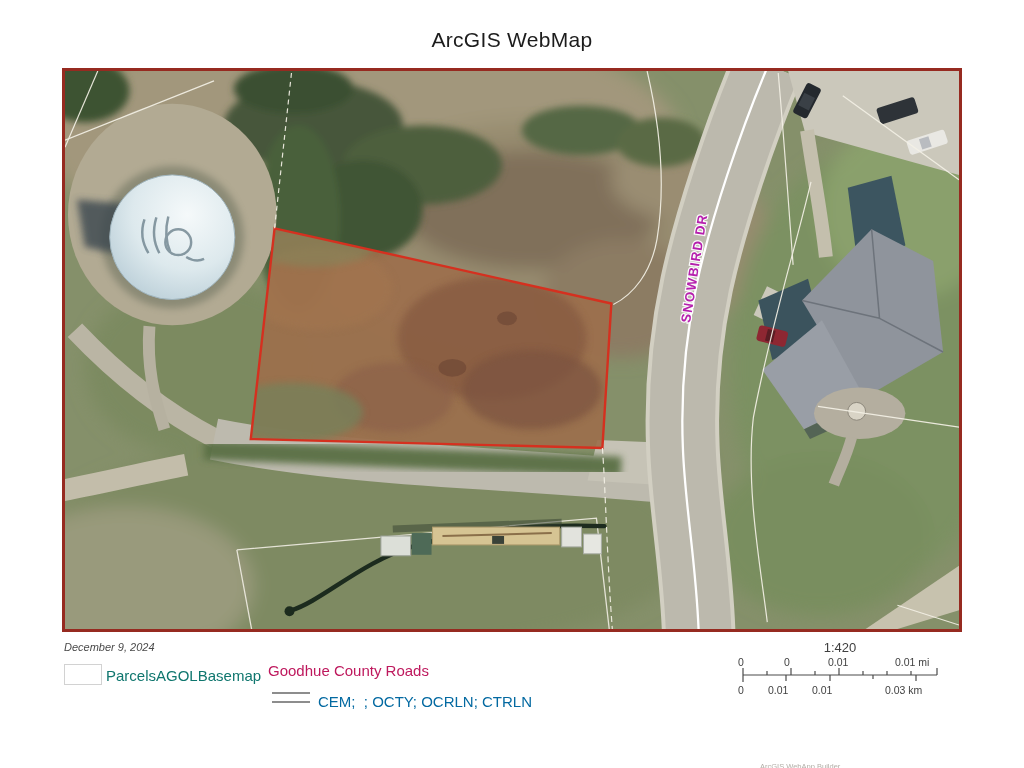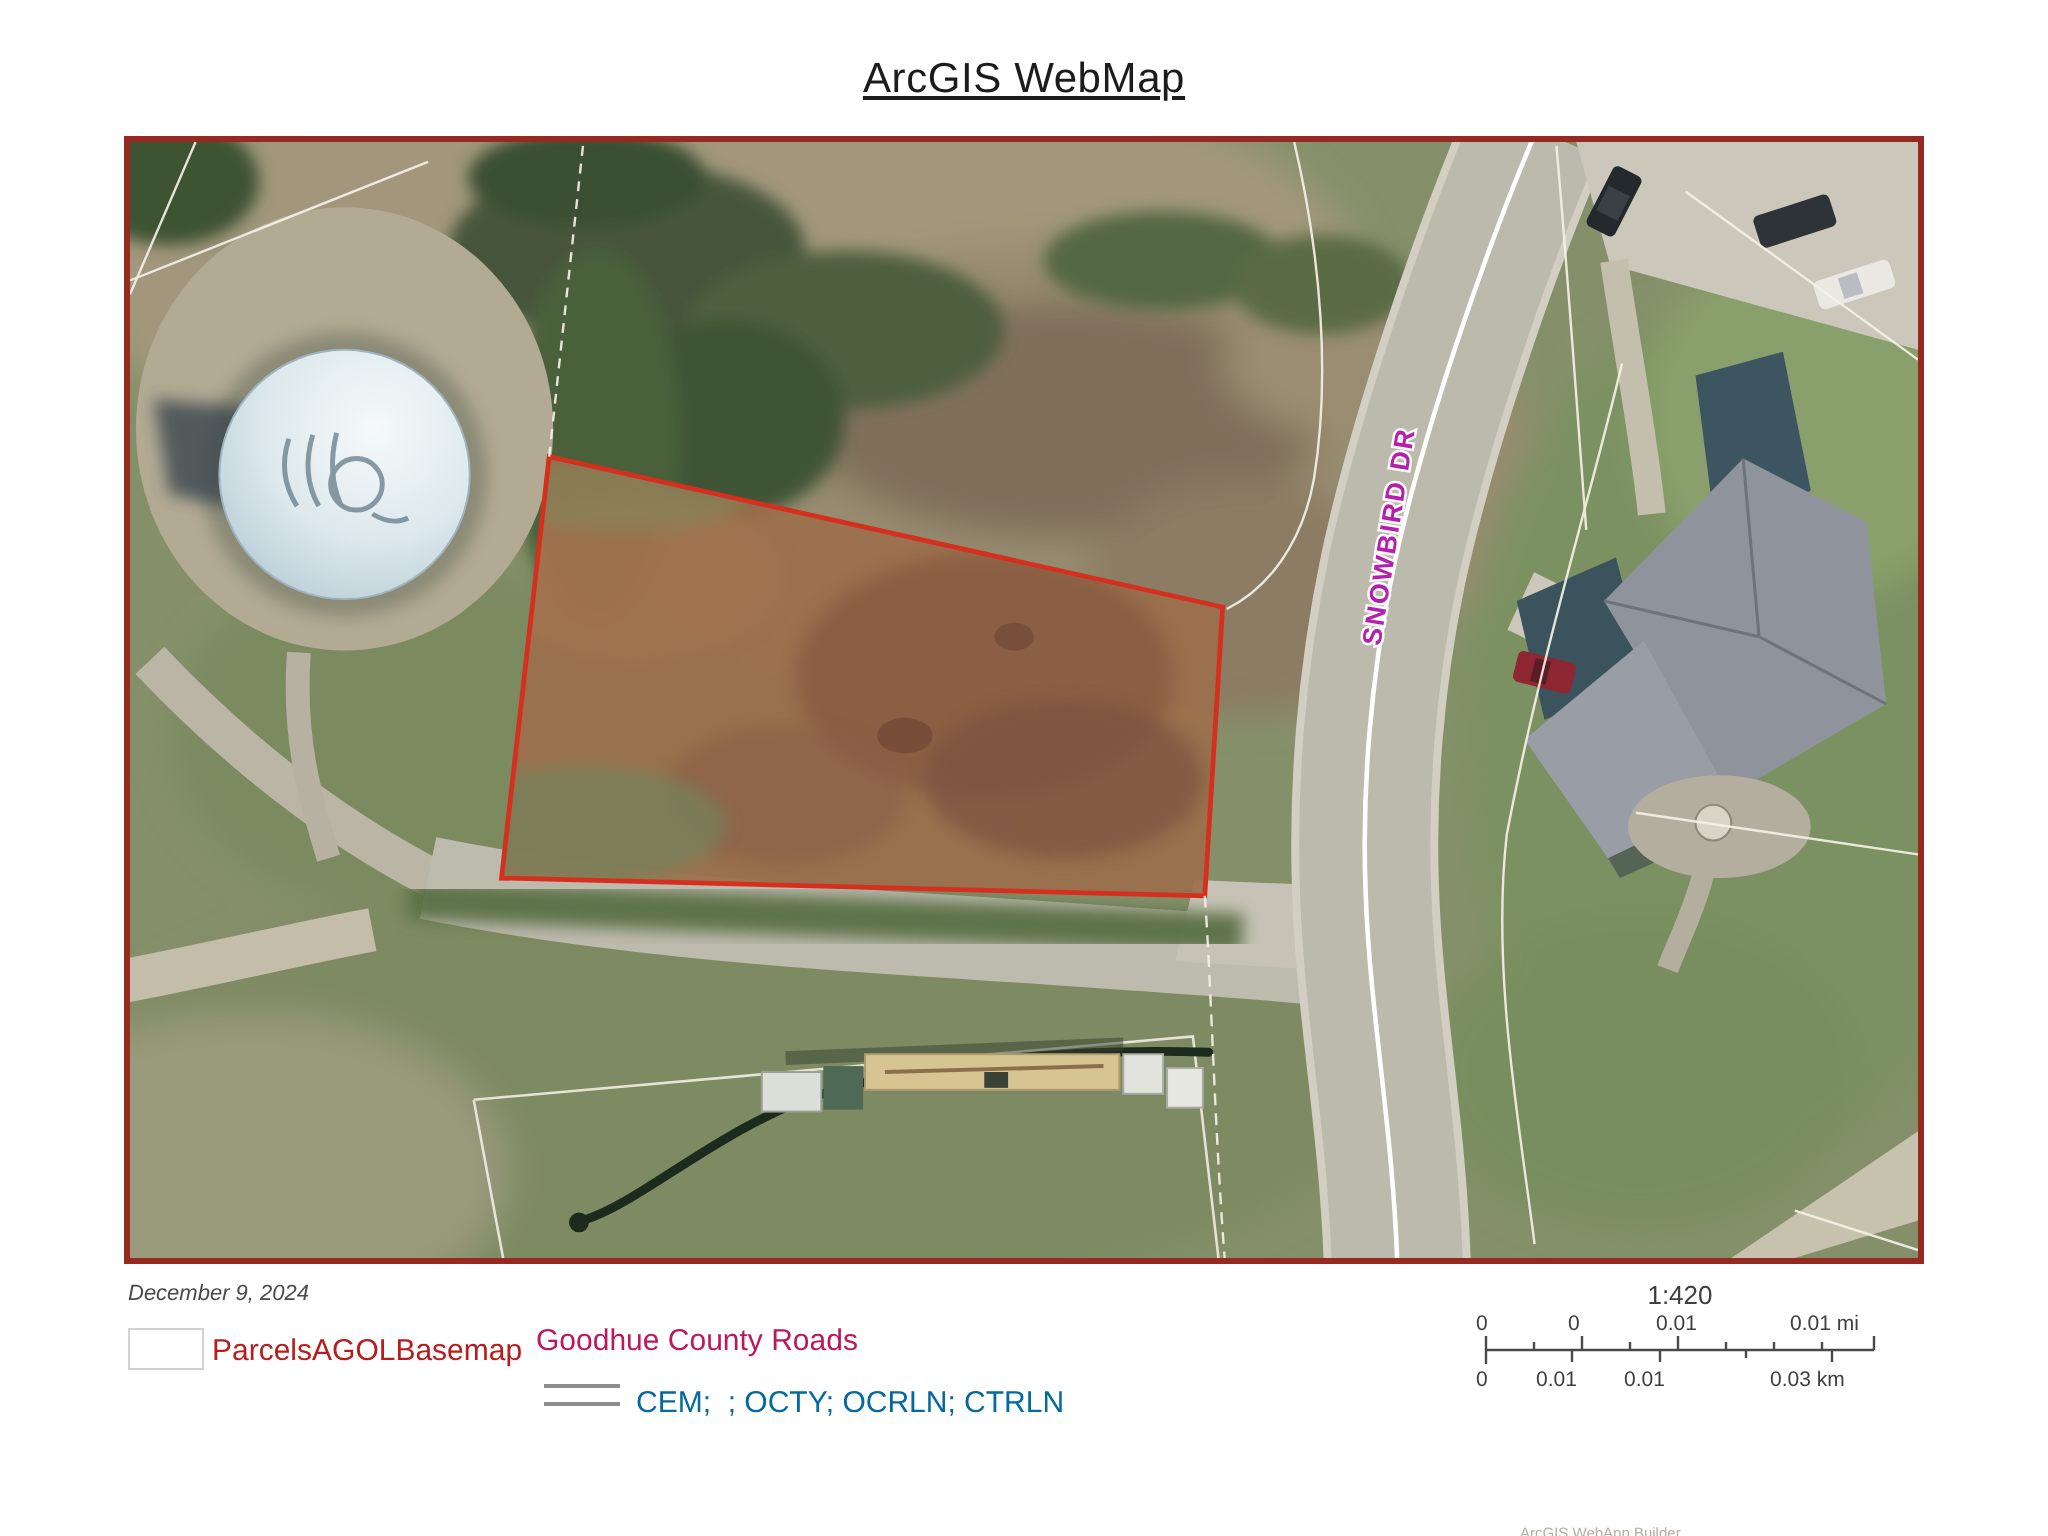--- a/index.html
+++ b/index.html
@@ -1,26 +1,26 @@
 <!DOCTYPE html>
 <html><head>
 <meta charset="utf-8">
 <style>
   html,body{margin:0;padding:0;background:#ffffff;}
   body{width:1024px;height:768px;position:relative;overflow:hidden;
        font-family:"Liberation Sans","DejaVu Sans",sans-serif;color:#222;}
   .page-title{position:absolute;left:0;top:28px;width:1024px;text-align:center;
-       font-size:21px;color:#1c1c1c;letter-spacing:.3px;text-decoration:underline;}
+       font-size:21px;color:#1c1c1c;letter-spacing:.3px;}
   .map-frame{position:absolute;left:62px;top:68px;width:894px;height:558px;
        border:3px solid #962a20;background:#85906a;}
   .map-frame svg{display:block;width:894px;height:558px;}
   .map-date{position:absolute;left:64px;top:641px;font-size:11px;color:#4a4a4a;font-style:italic;}
   .legend-swatch-box{position:absolute;left:64px;top:664px;width:36px;height:19px;
        border:1px solid #d2d2d2;background:#ffffff;}
-  .legend-label-1{position:absolute;left:106px;top:667px;font-size:15px;color:#b91c1c;}
+  .legend-label-1{position:absolute;left:106px;top:667px;font-size:15px;color:#0f766e;}
   .legend-label-2{position:absolute;left:268px;top:662px;font-size:15px;color:#be185d;}
   .road-symbol{position:absolute;left:272px;top:692px;width:38px;height:7px;
        border-top:2px solid #8d8d8d;border-bottom:2px solid #8d8d8d;}
   .legend-label-3{position:absolute;left:318px;top:693px;font-size:15px;color:#0369a1;white-space:pre;}
   .scale-ratio{position:absolute;left:740px;top:640px;width:200px;text-align:center;
        font-size:13px;color:#3f3f3f;}
   .mi-row,.km-row{position:absolute;font-size:10.5px;color:#3f3f3f;}
   .mi-0a{left:738px;top:656px;} .mi-0b{left:784px;top:656px;}
   .mi-001{left:828px;top:656px;} .mi-end{left:895px;top:656px;}
   .km-0{left:738px;top:684px;} .km-001a{left:768px;top:684px;}

